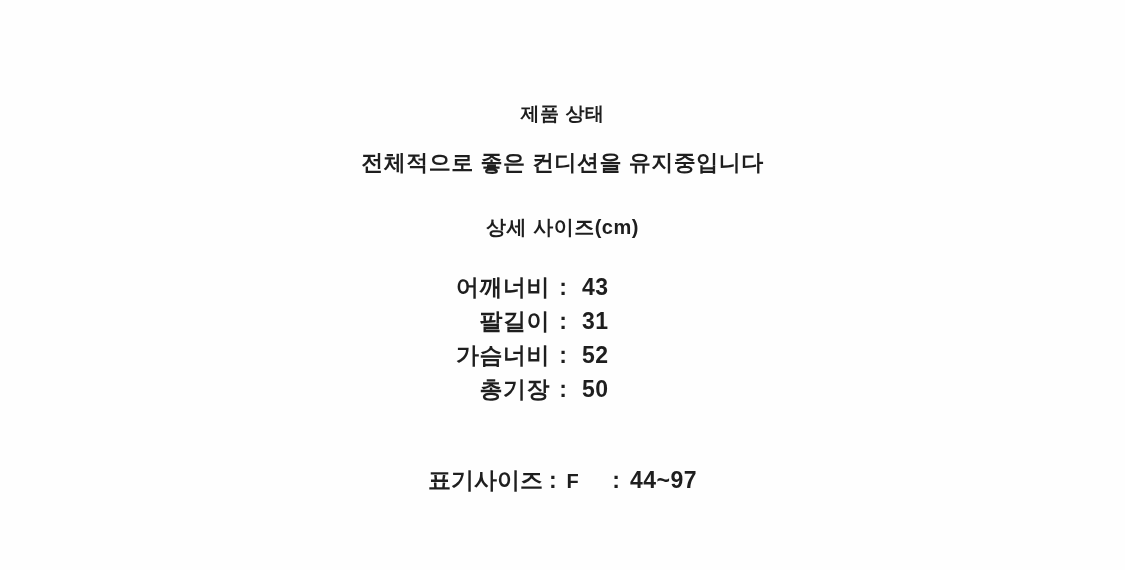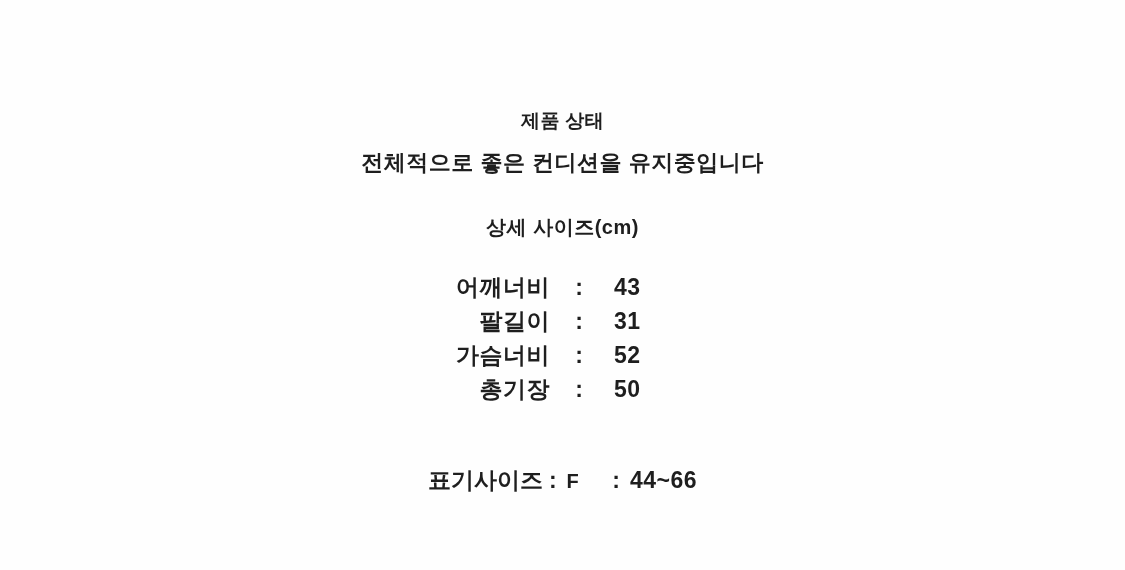--- a/index.html
+++ b/index.html
@@ -22,23 +22,22 @@
   .centered-line {
     position: absolute;
     left: 0;
     width: 100%;
     text-align: center;
     font-weight: bold;
     letter-spacing: 0.5px;
     white-space: pre;
   }
   .condition-title {
-    top: 108px;
+    top: 101px;
     font-size: 19px;
-    font-family: Liberation Serif, serif;
   }
   .condition-desc {
     top: 148px;
     font-size: 22px;
   }
   .size-title {
     top: 214px;
     font-size: 20px;
   }
   .size-table {
@@ -47,21 +46,20 @@
     left: 0;
     width: 100%;
   }
   .size-row {
     display: grid;
     grid-template-columns: 550px 26px 1fr;
     height: 34px;
     line-height: 34px;
     font-size: 23px;
     font-weight: bold;
-    gap: 16px;
   }
   .size-row .size-label {
     text-align: right;
     letter-spacing: 0.5px;
   }
   .size-row .size-colon {
     text-align: center;
   }
   .size-row .size-value {
     text-align: left;
@@ -131,17 +129,17 @@
   </div>
 
   <div class="footer-row">
     <span class="footer-group">
       <span>표기사이즈</span>
       <span class="f-colon">:</span>
       <span class="f-value f-value-small">F</span>
     </span>
     <span class="footer-group">
       <span class="f-colon">:</span>
-      <span class="f-value">44~66</span>
+      <span class="f-value">44~97</span>
     </span>
   </div>
 
 </div>
 
 </body></html>

